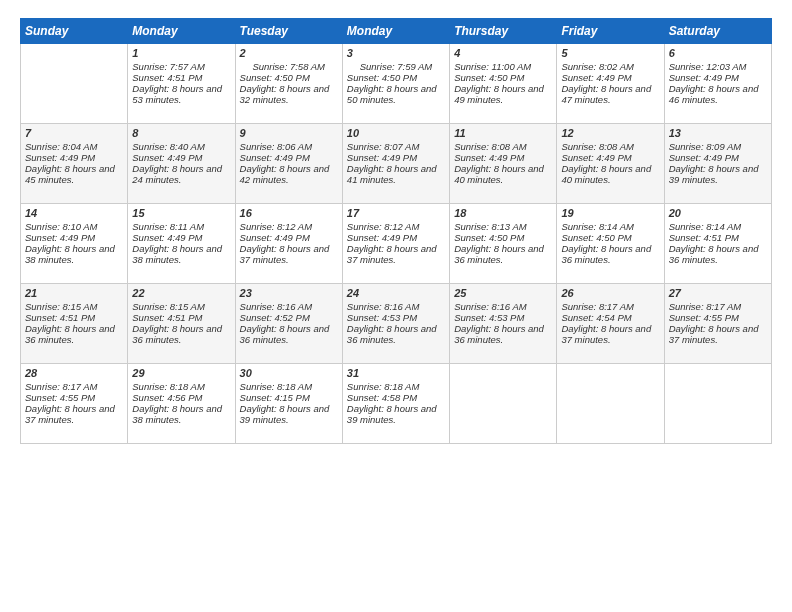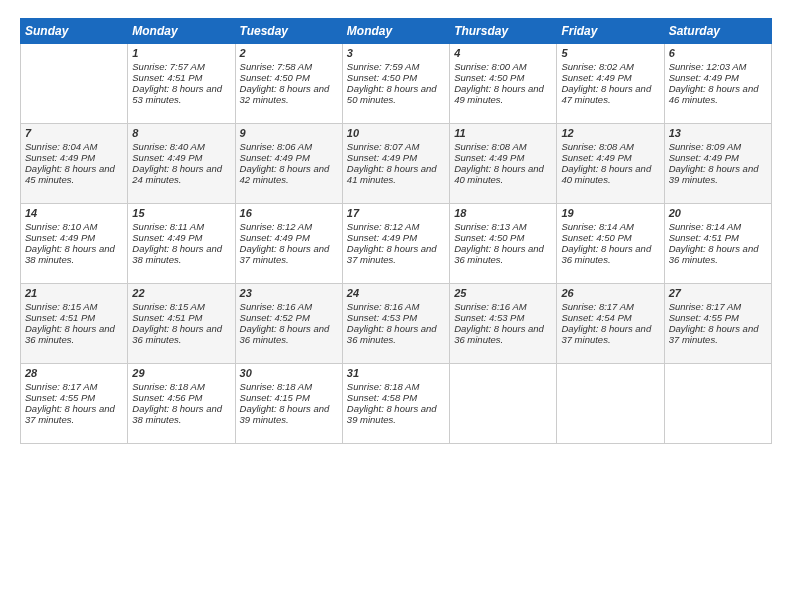--- a/index.html
+++ b/index.html
@@ -100,33 +100,33 @@
     <tr>
           <td class="cell-empty"></td>
           <td>
             <span class="day-num">1</span>
             <span style="display: block;">Sunrise: 7:57 AM</span>
             <span style="display: block;">Sunset: 4:51 PM</span>
             <span style="display: block;">Daylight: 8 hours and 53 minutes.</span>
           </td>
           <td>
             <span class="day-num">2</span>
-            <span style="display: block;">Sunrise: 7:58 AM</span>
+            <span style="display: block; text-align: center;">Sunrise: 7:58 AM</span>
             <span style="display: block;">Sunset: 4:50 PM</span>
             <span style="display: block;">Daylight: 8 hours and 32 minutes.</span>
           </td>
           <td>
             <span class="day-num">3</span>
-            <span style="display: block;">Sunrise: 7:59 AM</span>
+            <span style="display: block; text-align: center;">Sunrise: 7:59 AM</span>
             <span style="display: block;">Sunset: 4:50 PM</span>
             <span style="display: block;">Daylight: 8 hours and 50 minutes.</span>
           </td>
           <td>
             <span class="day-num">4</span>
-            <span style="display: block;">Sunrise: 8:00 AM</span>
+            <span style="display: block;">Sunrise: 11:00 AM</span>
             <span style="display: block;">Sunset: 4:50 PM</span>
             <span style="display: block;">Daylight: 8 hours and 49 minutes.</span>
           </td>
           <td>
             <span class="day-num">5</span>
             <span style="display: block;">Sunrise: 8:02 AM</span>
             <span style="display: block;">Sunset: 4:49 PM</span>
             <span style="display: block;">Daylight: 8 hours and 47 minutes.</span>
           </td>
           <td>

